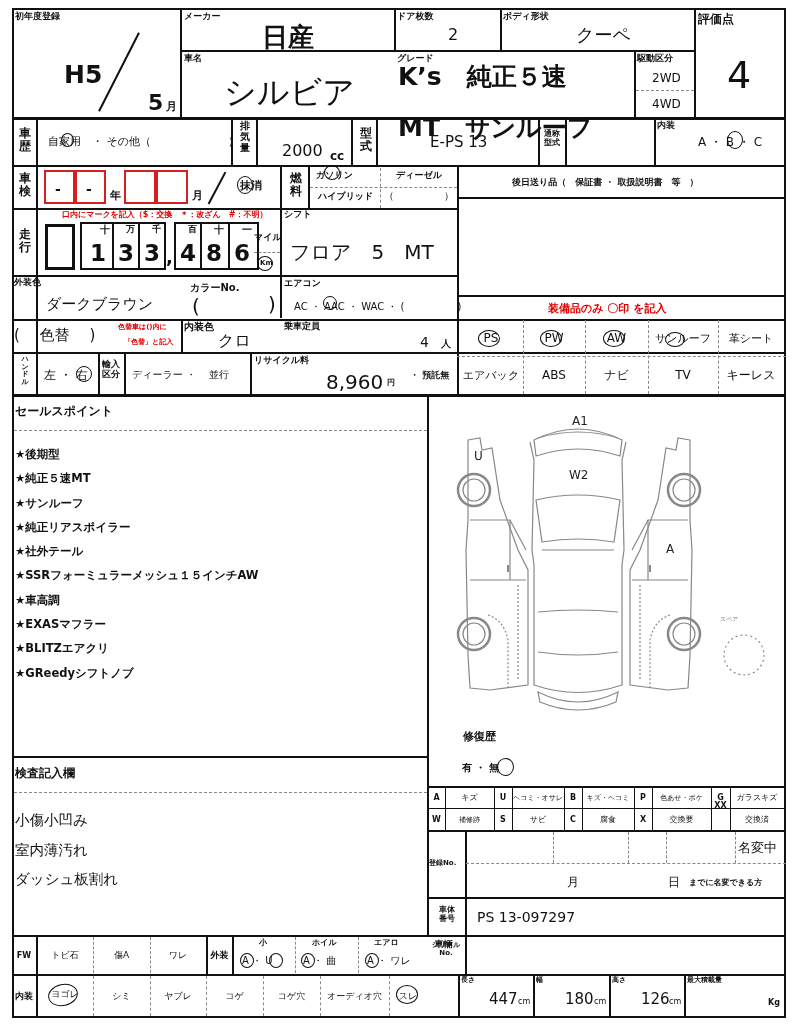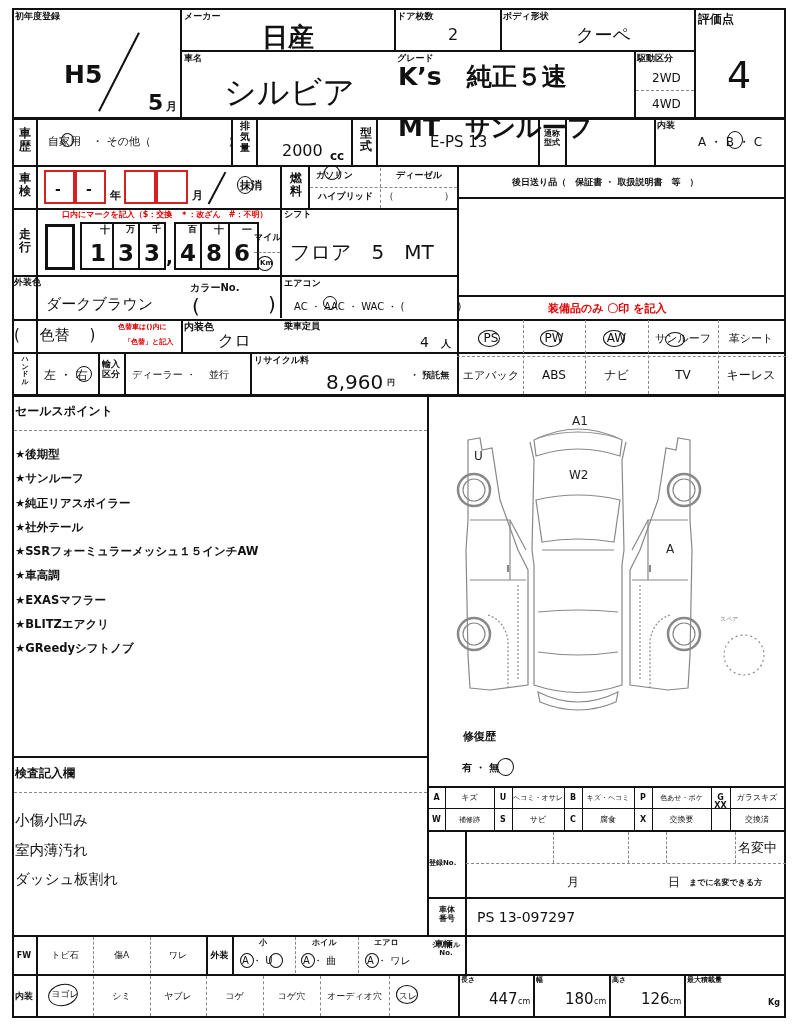--- a/index.html
+++ b/index.html
@@ -201,20 +201,21 @@
 <div class="lbl" style="left:254px;top:356px;">リサイクル料</div>
 <div class="t" style="left:326px;top:372px;font-size:20px;">8,960</div>
 <div class="t" style="left:387px;top:379px;font-size:8px;font-weight:bold;">円</div>
 <div class="t" style="left:410px;top:371px;font-size:9px;font-weight:bold;">・ 預託無</div>
 
 <div class="vl" style="left:427px;top:395px;height:542px;"></div>
 <div class="lbl" style="left:15px;top:405px;font-size:12px;">セールスポイント</div>
 <div class="hld" style="left:14px;top:430px;width:413px;"></div>
 <div class="abs" style="left:15px;top:442px;width:400px;font-size:11.5px;font-weight:bold;line-height:24.3px;">
   <div>★後期型</div>
+  <div>★純正５速MT</div>
   <div>★サンルーフ</div>
   <div>★純正リアスポイラー</div>
   <div>★社外テール</div>
   <div>★SSRフォーミュラーメッシュ１５インチAW</div>
   <div>★車高調</div>
   <div>★EXASマフラー</div>
   <div>★BLITZエアクリ</div>
   <div>★GReedyシフトノブ</div>
 </div>
 

